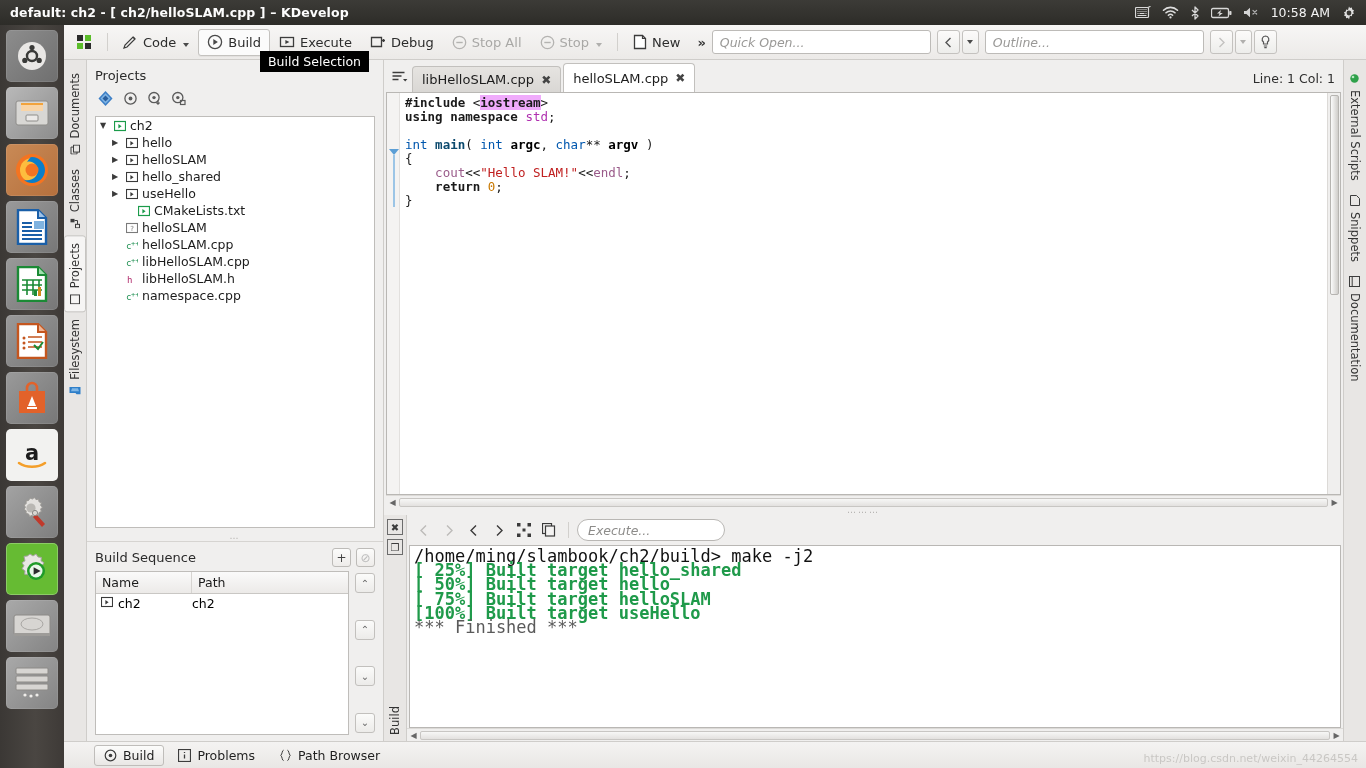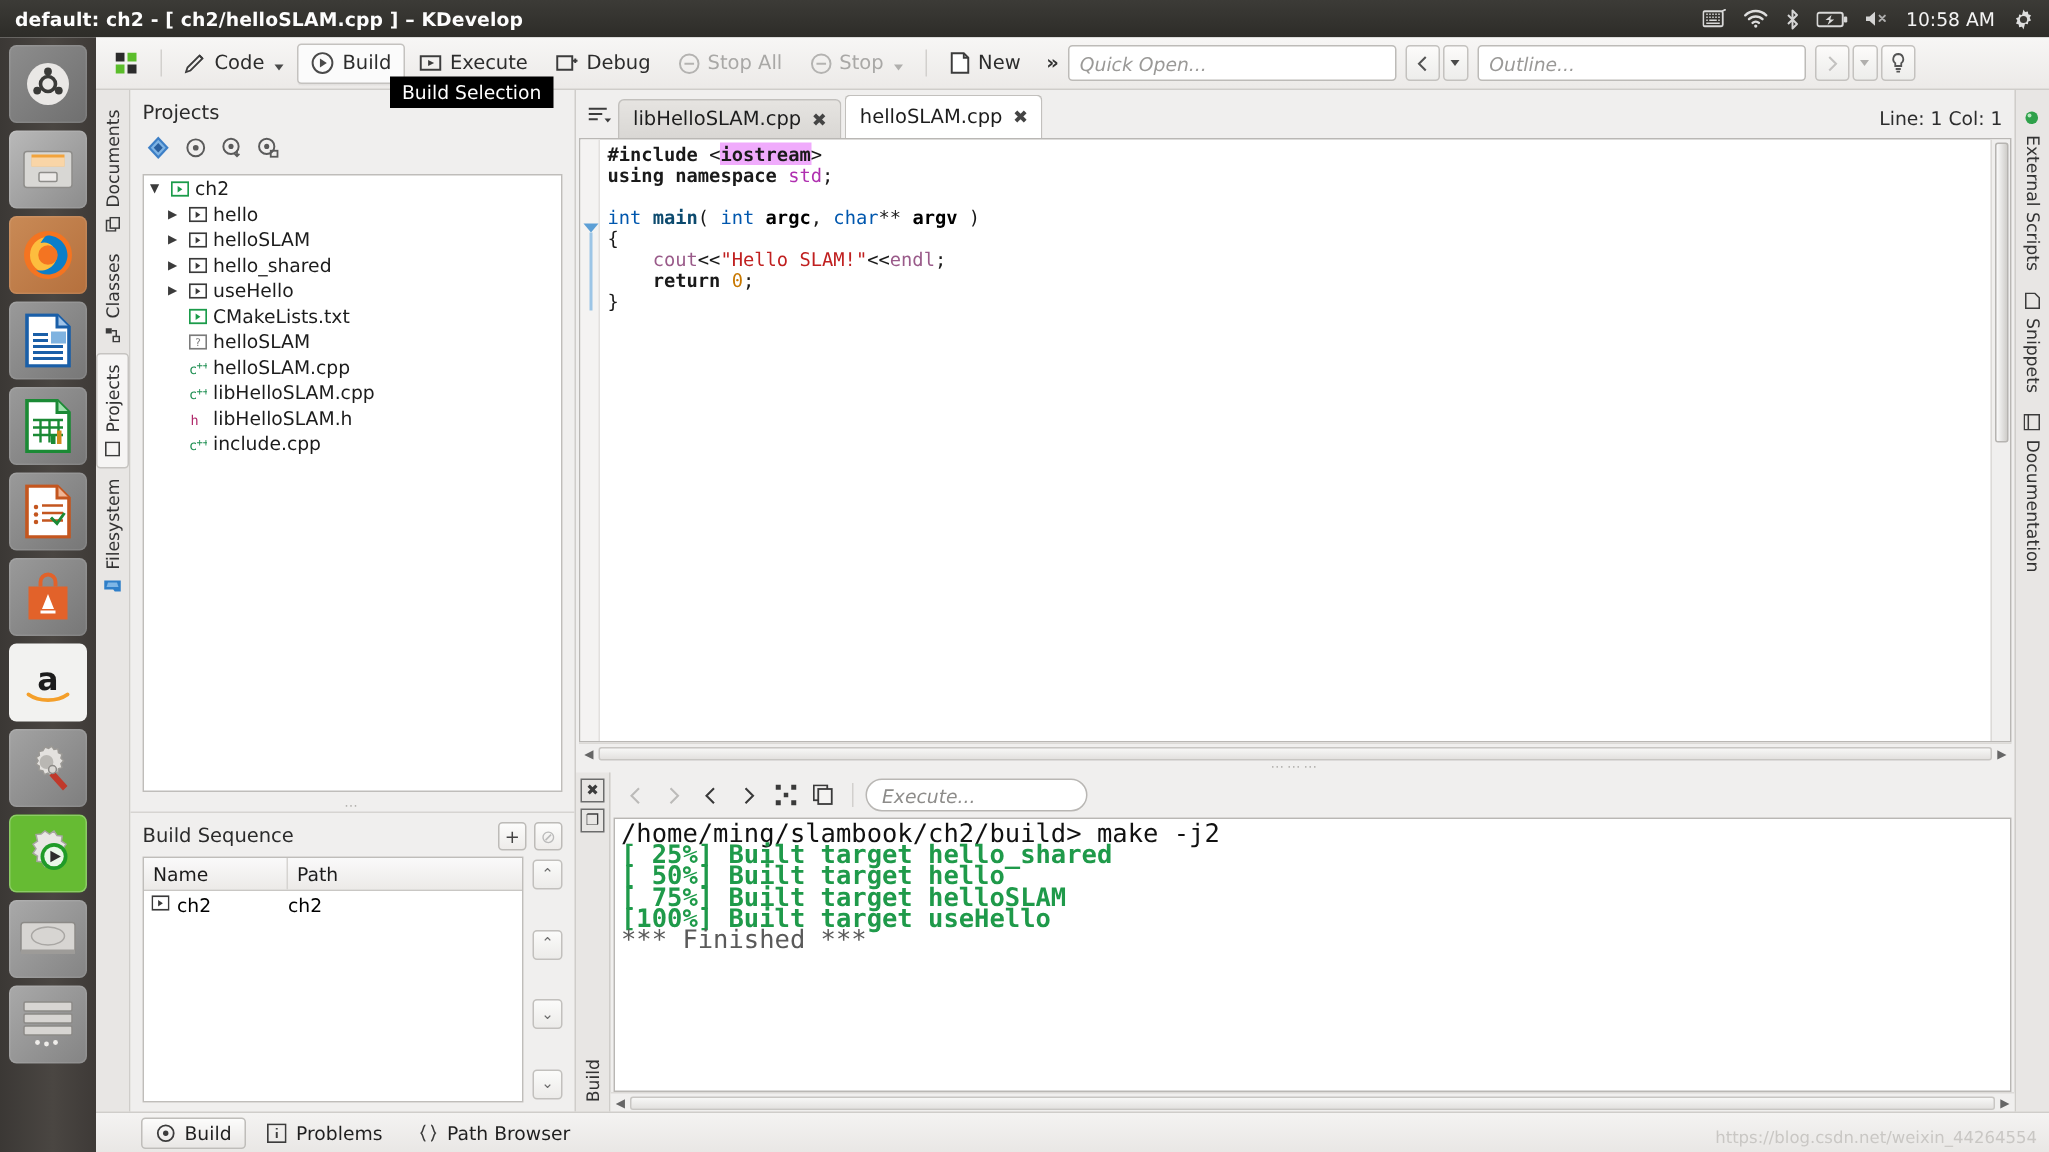--- a/index.html
+++ b/index.html
@@ -646,21 +646,21 @@
         <div class="trow" style="padding-left:16px">
           <span class="arrow">▶</span>
           <span class="tr-ico">
             <svg width="12" height="12" viewBox="0 0 12 12">
                 <rect x="0.5" y="1.5" width="11" height="9" fill="none" stroke="#3a3a3a" stroke-width="1.1"></rect>
                 <path d="M4.4 4l3.2 2.2-3.2 2.2z" fill="#3a3a3a"></path>
               </svg>
           </span>
           <span>useHello</span>
         </div>
-        <div class="trow" style="padding-left:28px">
+        <div class="trow" style="padding-left:40px">
           <span class="tr-ico">
             <svg width="12" height="12" viewBox="0 0 12 12">
                 <rect x="0.5" y="1.5" width="11" height="9" fill="none" stroke="#1b9b4a" stroke-width="1.2"></rect>
                 <path d="M4.4 4l3.2 2.2-3.2 2.2z" fill="#1b9b4a"></path>
               </svg>
           </span>
           <span>CMakeLists.txt</span>
         </div>
         <div class="trow" style="padding-left:28px">
           <span class="tr-ico">
@@ -697,21 +697,21 @@
           </span>
           <span>libHelloSLAM.h</span>
         </div>
         <div class="trow" style="padding-left:28px">
           <span class="tr-ico">
             <svg width="13" height="12" viewBox="0 0 13 12">
                 <text x="1" y="10" font-family="DejaVu Sans Mono, monospace" font-size="9" fill="#1e8f52">c</text>
                 <text x="6" y="7" font-family="DejaVu Sans Mono, monospace" font-size="7" fill="#1e8f52">++</text>
               </svg>
           </span>
-          <span>include.cpp</span>
+          <span>namespace.cpp</span>
         </div>
       </div>
 
       <div class="splitdots">⋯</div>
 
       <div id="buildseq">
         <div class="bs-head">
           <span class="t">Build Sequence</span>
           <span class="btns">
             <span class="sqbtn">+</span>

